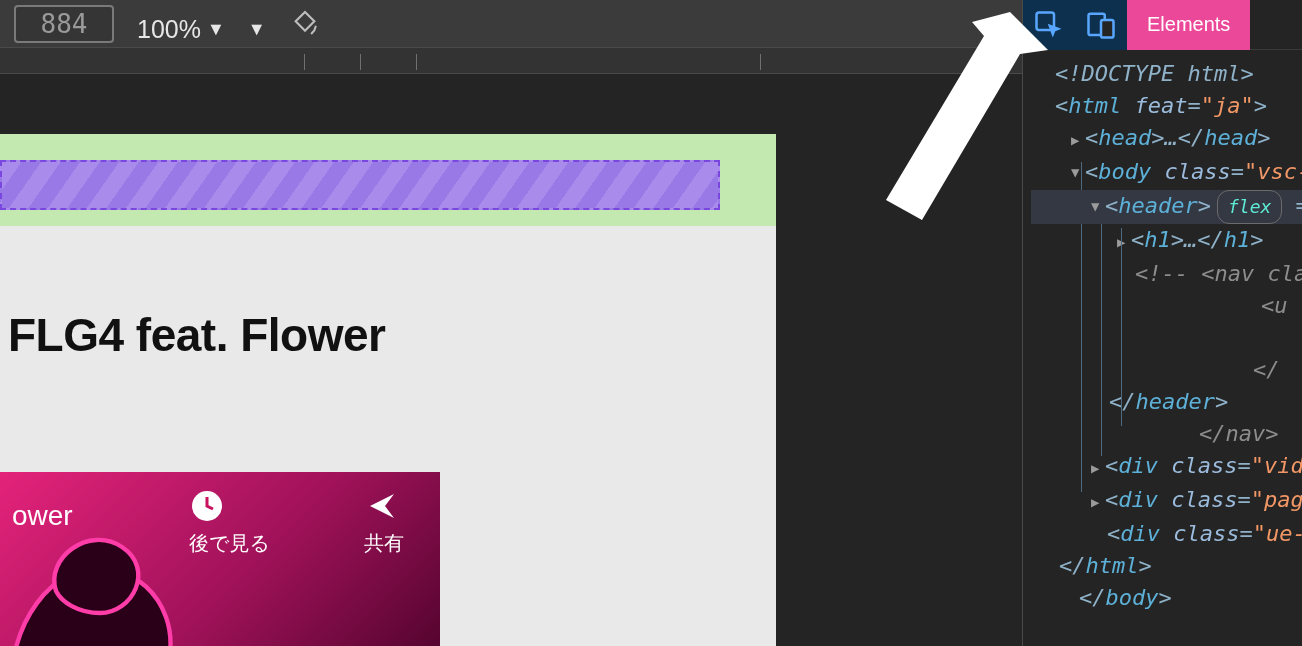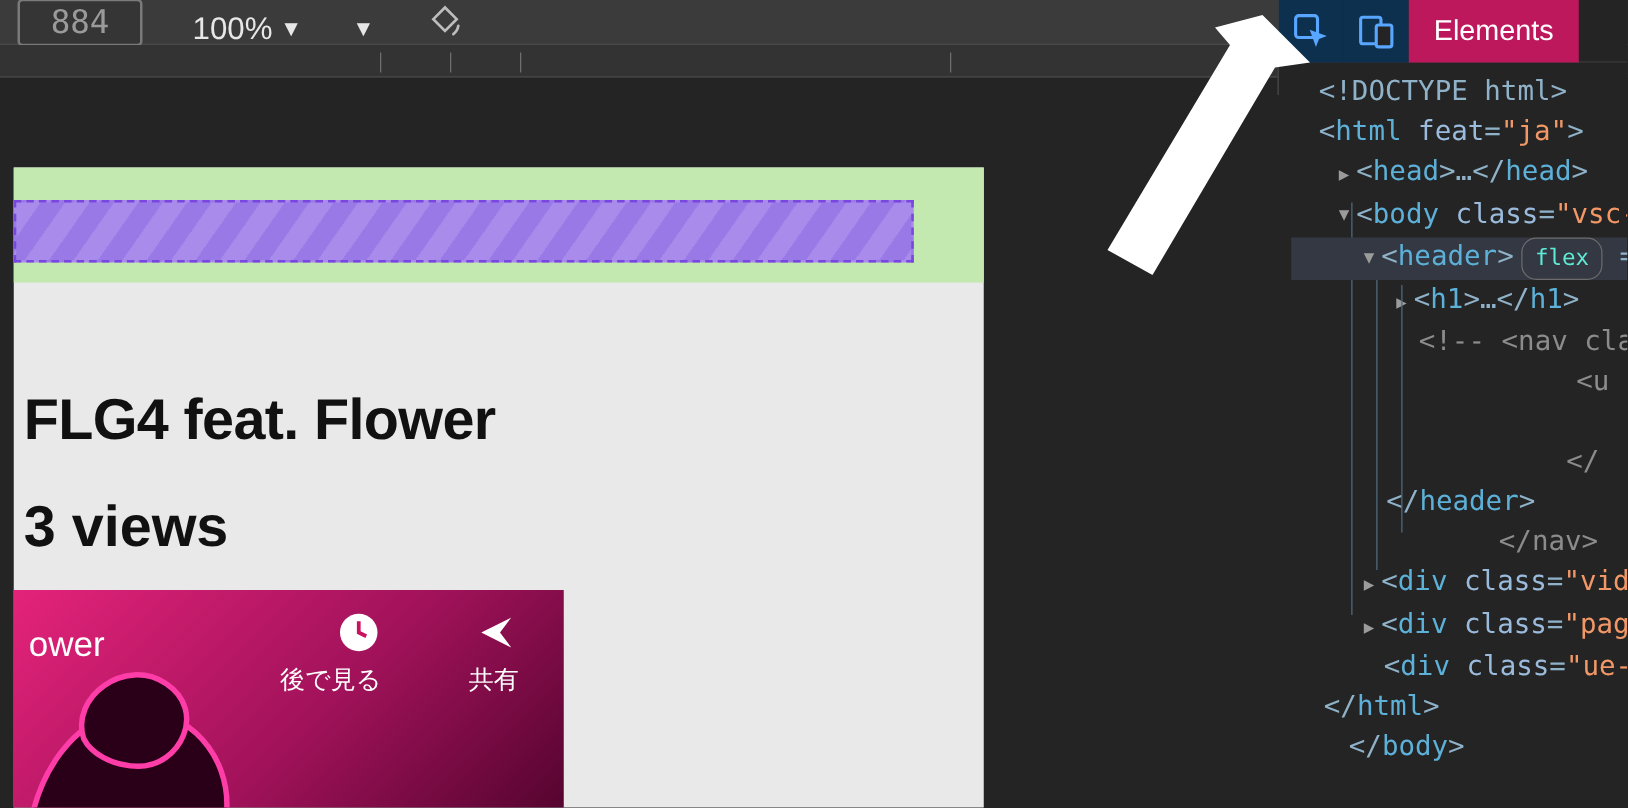--- a/index.html
+++ b/index.html
@@ -6,25 +6,25 @@
 body {
   width: 1302px; height: 646px;
   background: #242424;
   font-family: "Helvetica Neue", Arial, sans-serif;
   overflow: hidden;
   position: relative;
 }
 
 
 .device-toolbar {
-  height: 36px;
+  height: 48px;
   background: #3b3b3b;
   display: flex; align-items: center;
   padding-left: 14px;
-  gap: 40px;
+  gap: 23px;
   border-bottom: 1px solid #4a4a4a;
 }
 .width-box {
   width: 100px; height: 38px;
   border: 2px solid #7a7a7a;
   border-radius: 4px;
   background: #353535;
   color: #9a9a9a;
   font-size: 26px;
   display: flex; align-items: center; justify-content: center;
@@ -71,24 +71,24 @@
 }
 .dt-iconbtn {
   width: 52px; height: 50px;
   display: flex; align-items: center; justify-content: center;
   cursor: pointer;
 }
 .dt-iconbtn.active { background: #0c304e; }
 .dt-iconbtn svg { width: 30px; height: 30px; }
 .dt-iconbtn .stroke { stroke: #58a6ff; }
 .dt-tab {
-  background: #be185d; color: #fff;
+  background: #ec4899; color: #fff;
   height: 50px; padding: 0 20px;
   display: flex; align-items: center;
-  font-size: 23px;
+  font-size: 20px;
 }
 .kebab {
   position: absolute; right: 292px; top: 12px;
   color: #c5c5c5; font-size: 26px; letter-spacing: -2px;
   transform: rotate(90deg);
   cursor: pointer;
 }
 
 
 .dom {
@@ -107,21 +107,21 @@
 .twisty { color: #9b9b9b; display: inline-block; width: 14px; font-size: 14px; }
 .twisty.open { transform: translateY(-2px); }
 .flexbadge {
   display: inline-block;
   font-size: 18px; color: #5eead4;
   border: 1px solid #6b6b6b;
   border-radius: 12px;
   padding: 0 10px;
   margin-left: 6px;
 }
-.row { padding-left: 0; }
+.row { padding-left: 0; font-style: italic; }
 .row.selected {
   background: #333842;
   position: relative;
 }
 .row.selected::before {
   content: "●●●";
   position: absolute; left: -34px; top: 4px;
   color: #8d8d8d; font-size: 10px; letter-spacing: 1px;
 }
 .guide {
@@ -130,21 +130,21 @@
   background: #4d6a80;
 }
 .dom-wrap { position: relative; }
 .g1 { left: 58px; top: 112px; height: 330px; }
 .g2 { left: 78px; top: 146px; height: 260px; }
 .g3 { left: 98px; top: 178px; height: 198px; }
 
 
 .viewport {
   position: absolute;
-  left: 11px; top: 76px;
+  left: 0; top: 76px;
   width: 1022px; height: 570px;
   background: #242424;
 }
 .pagecanvas {
   position: absolute; left: 0; top: 58px;
   width: 776px; height: 520px;
   background: #e9e9e9;
 }
 .header-hl {
   position: absolute; left: 0; top: 0;
@@ -180,21 +180,21 @@
   position: absolute; left: -20px; bottom: -60px;
   width: 240px; height: 220px;
 }
 .thumb .sil-path { fill: #2a0018; stroke: #ff3da8; stroke-width: 4; }
 .thumb .topbar {
   position: absolute; top: 16px; left: 0; right: 0;
   display: flex; justify-content: flex-end; gap: 70px;
   padding-right: 36px;
   color: #fff;
 }
-.thumb .ctl { display: flex; flex-direction: column; align-items: flex-end; gap: 6px; }
+.thumb .ctl { display: flex; flex-direction: column; align-items: flex-start; gap: 6px; margin-left: 24px; }
 .thumb .ctl svg { width: 36px; height: 36px; fill: #fff; }
 .thumb .ctl span { font-size: 20px; }
 .thumb-title {
   position: absolute; left: 12px; top: 28px;
   color: #fff; font-size: 28px;
 }
 
 
 .arrow-anno {
   position: absolute;
@@ -299,21 +299,20 @@
     <div class="row" style="padding-left:48px"><span class="punct">&lt;/</span><span class="tagname">body</span><span class="punct">&gt;</span></div>
   </div>
 </div>
 
 <div class="viewport">
   <div class="pagecanvas">
     <div class="header-hl">
       <div class="header-inner"></div>
     </div>
     <div class="video-title">FLG4 feat. Flower</div>
-    <div class="video-views">3 views</div>
 
     <div class="thumb">
       <div class="thumb-title">ower</div>
       <div class="topbar">
         <div class="ctl">
           <svg viewBox="0 0 24 24">
               <circle cx="12" cy="12" r="10"></circle>
               <path d="M12 6v6l4 2" stroke="#c9135f" stroke-width="2" fill="none"></path>
             </svg>
           <span>後で見る</span>

